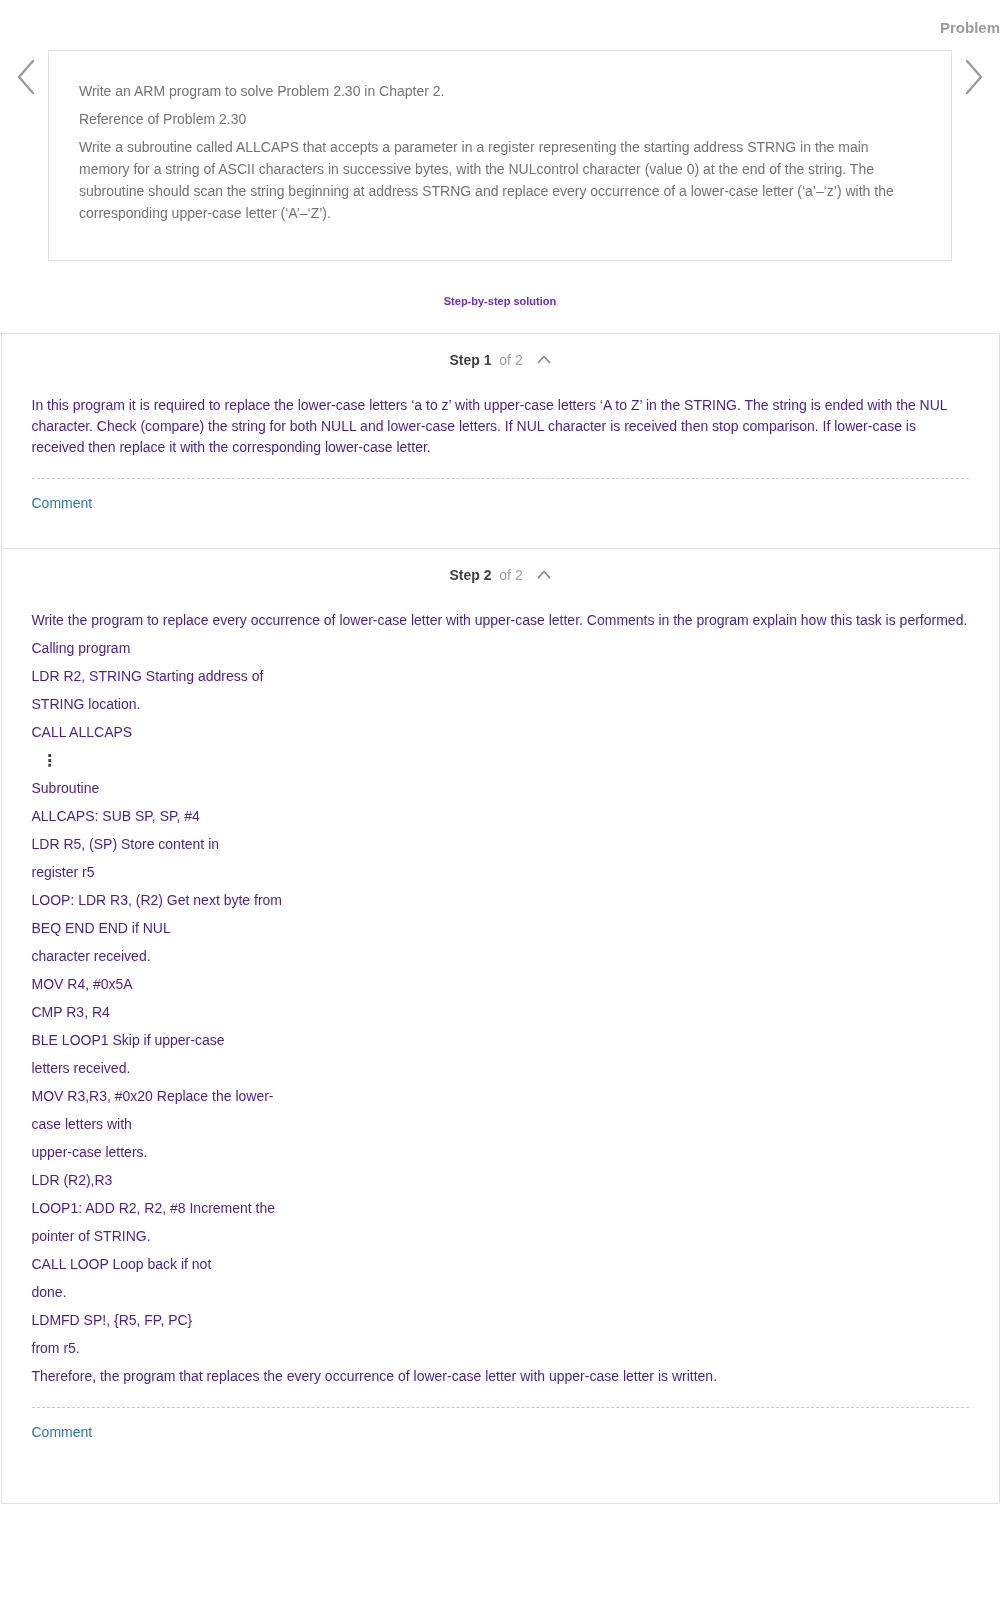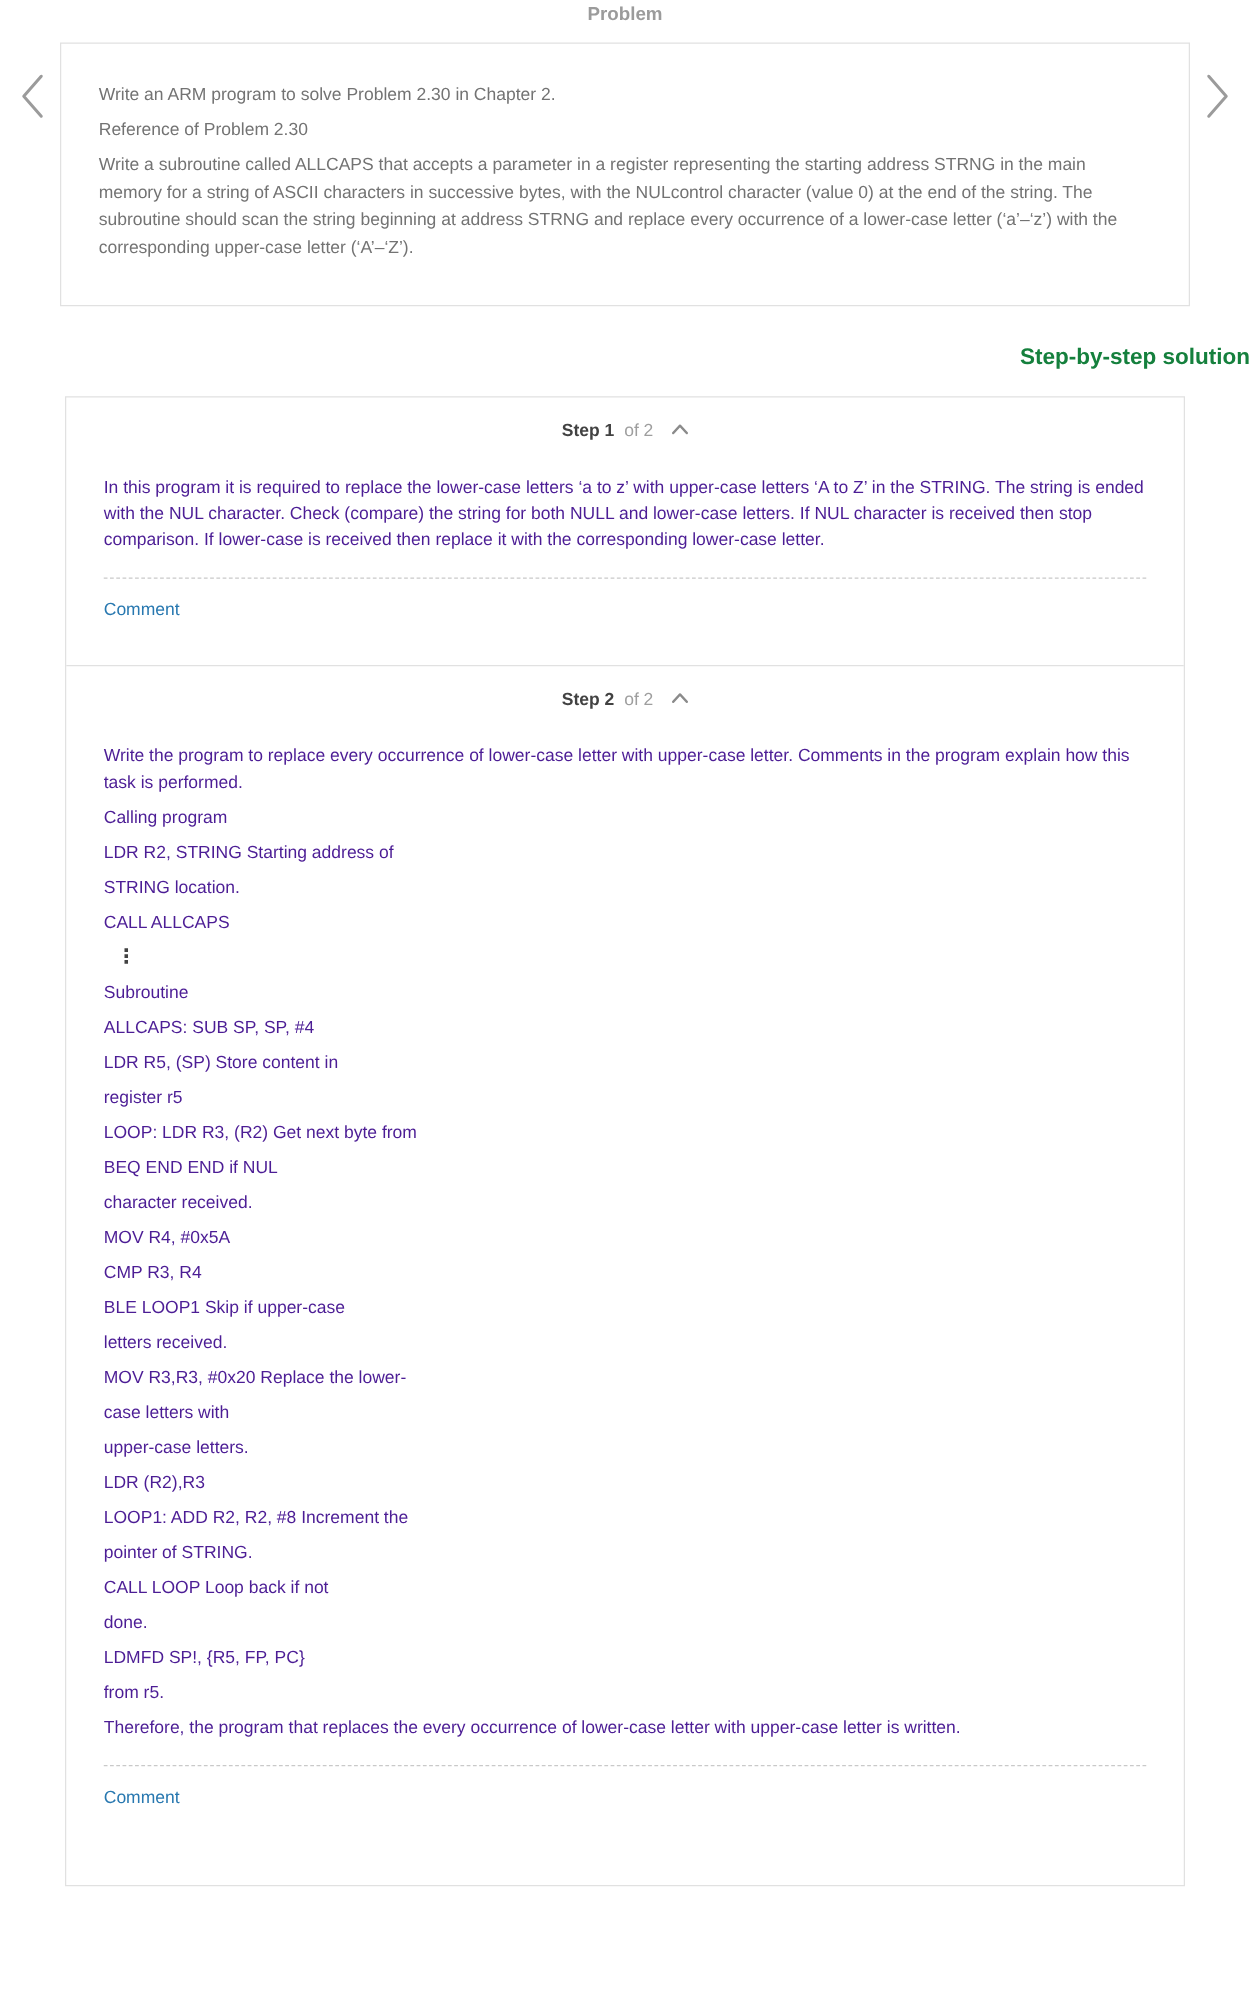--- a/index.html
+++ b/index.html
@@ -3,41 +3,41 @@
 <meta charset="utf-8">
 <style>
   html,body{margin:0;padding:0;}
   body{
     width:1000px;height:1605px;overflow:hidden;position:relative;
     background:#ffffff;color:#404040;
     font-family:"Liberation Sans","DejaVu Sans",sans-serif;
     -webkit-font-smoothing:antialiased;
   }
   .page-title{
-    padding-top:3px;margin:0 0 14px 0;text-align:center;
+    padding-top:3px;margin:16px 0 14px 0;text-align:right;
     font-size:15px;font-weight:bold;color:#9b9b9b;line-height:17px;
   }
   .problem-card{
     width:904px;box-sizing:border-box;margin:0 auto;
     border:1px solid #e1e1e1;background:#fff;
     padding:29px 30px 30px 30px;
   }
   .problem-card p{margin:0 0 6px 0;font-size:14px;line-height:22px;color:#737373;}
   .nav-arrow{
     position:absolute;top:58px;width:24px;height:38px;cursor:pointer;
     background:none;border:none;padding:0;
   }
   .nav-prev{left:14px;}
   .nav-next{right:14px;}
   .section-title{
-    margin:32px 0 23px 0;text-align:right;
-    font-size:18px;font-weight:bold;color:#15803d;line-height:17px;
+    margin:32px 0 23px 0;text-align:center;
+    font-size:11px;font-weight:bold;color:#6d28d9;line-height:17px;
   }
   .steps-card{
-    width:896px;box-sizing:border-box;margin:0 auto;
+    width:999px;box-sizing:border-box;margin:0 auto;
     border:1px solid #e1e1e1;background:#fff;
   }
   .step{padding:16px 30px 34px 30px;}
   .step + .step{border-top:1px solid #e1e1e1;}
   .step:last-child{padding-bottom:60px;}
   .step-header{text-align:center;font-size:14px;line-height:21px;color:#9e9e9e;}
   .step-label{font-weight:bold;color:#424242;}
   .step-of{color:#9e9e9e;margin-left:4px;}
   .collapse-toggle{
     display:inline-block;margin-left:10px;cursor:pointer;vertical-align:1px;

